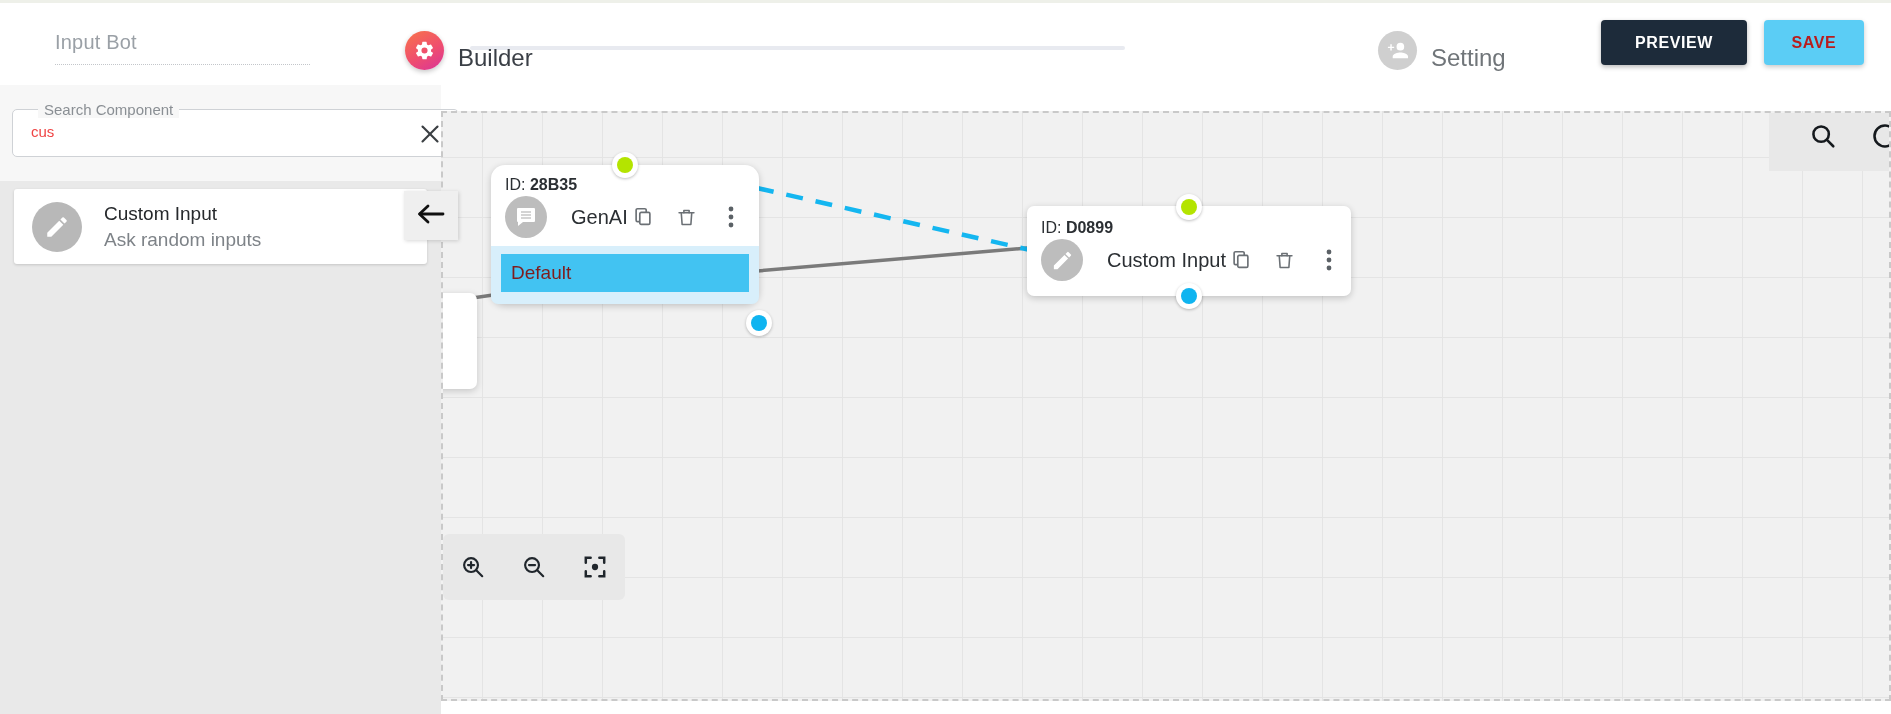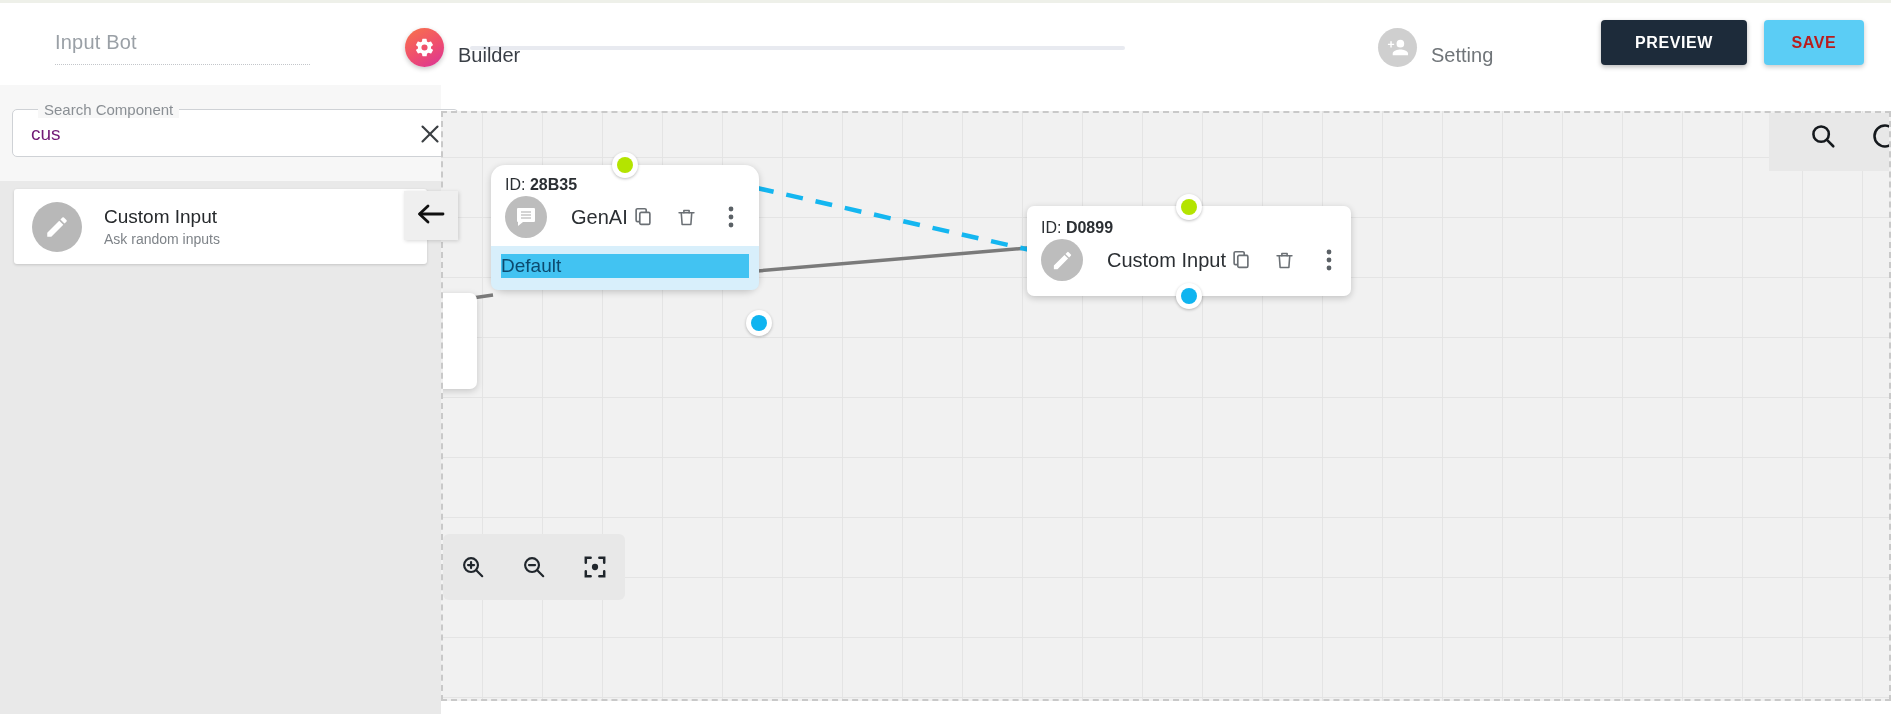--- a/index.html
+++ b/index.html
@@ -35,21 +35,21 @@
   .step-circle {
     width:39px; height:39px; border-radius:50%;
     display:flex; align-items:center; justify-content:center;
     flex:0 0 auto;
   }
   .step-circle.active {
     background: linear-gradient(150deg,#f8744a 0%,#ef4e6e 55%,#d9339a 100%);
     box-shadow:0 2px 5px rgba(0,0,0,.22);
   }
   .step-circle.inactive { background:#cfcfcf; }
-  .step-label { font-size:20px; color:#3a3f46;margin-top:16px; }
+  .step-label { font-size:24px; color:#3a3f46;margin-top:16px; }
   .step-label.muted { color:#707579; }
   .progress-line {
     position:absolute; left:470px; top:43px; width:655px; height:4px;
     background:#e8eaf0; border-radius:2px;
   }
 
   .btn {
     position:absolute; top:17px; height:45px;
     border:none; border-radius:4px; cursor:pointer;
     font-size:16px; font-weight:bold; letter-spacing:.6px;
@@ -75,40 +75,40 @@
   }
   .search-field {
     position:absolute; left:12px; top:24px; width:447px; height:48px;
     border:1px solid #cfd2d6; border-radius:5px; background:#ffffff;
   }
   .search-legend {
     position:absolute; left:25px; top:-9px; background:#f7f7f7;
     padding:0 6px; font-size:15px; color:#8a8f94;
   }
   .search-value {
-    position:absolute; left:18px; top:13px; font-size:19px; color:#701a75;
+    position:absolute; left:18px; top:13px; font-size:15px; color:#ef4444;
   }
   .search-clear {
     position:absolute; right:12px; top:8px; width:32px; height:32px;
     display:flex; align-items:center; justify-content:center; cursor:pointer;
   }
 
   .comp-list { position:absolute; left:0; top:96px; width:441px; }
   .comp-item {
     margin:8px 14px 0 14px; height:75px; background:#ffffff;
     border-radius:3px; box-shadow:0 1px 3px rgba(0,0,0,.16);
     display:flex; align-items:center; padding:0 18px; cursor:pointer;
   }
   .comp-avatar {
     width:50px; height:50px; border-radius:50%; background:#b8b8b8;
     display:flex; align-items:center; justify-content:center; flex:0 0 auto;
   }
   .comp-text { margin-left:22px; }
   .comp-title { font-size:19px; color:#26292c; line-height:1.35; }
-  .comp-sub { font-size:14px; color:#7e8388; line-height:1.35; }
+  .comp-sub { font-size:19px; color:#7e8388; line-height:1.35; }
 
   .collapse-btn {
     position:absolute; left:404px; top:191px; width:54px; height:49px;
     background:#efefef; box-shadow:1px 1px 4px rgba(0,0,0,.16);
     display:flex; align-items:center; justify-content:center; cursor:pointer;
     z-index:40;
   }
 
   
   .canvas {
@@ -153,22 +153,22 @@
   .node-avatar {
     width:42px; height:42px; border-radius:50%; background:#bdbdbd;
     display:flex; align-items:center; justify-content:center; flex:0 0 auto;
   }
   .node-title { font-size:20px; color:#2b2f33; margin-left:24px; white-space:nowrap; }
   .node-actions { margin-left:auto; display:flex; align-items:center; gap:14px; }
   .act { width:30px; height:30px; display:flex; align-items:center; justify-content:center; cursor:pointer; }
 
   .node-body { background:#d8effb; padding:8px 10px 12px 10px; border-radius:0 0 7px 7px; }
   .node-output {
-    background:#42c3f2; height:24px; display:flex; align-items:center;
-    font-size:19px; color:#0c4a6e; cursor:pointer;
+    background:#42c3f2; height:38px; display:flex; align-items:center;
+    padding-left:10px; font-size:19px; color:#7f1d1d; cursor:pointer;
   }
 
   .handle {
     position:absolute; width:26px; height:26px; border-radius:50%;
     background:#ffffff; box-shadow:0 1px 3px rgba(0,0,0,.25);
     display:flex; align-items:center; justify-content:center; z-index:30;
     cursor:crosshair;
   }
   .handle i { display:block; width:16px; height:16px; border-radius:50%; }
   .handle.green i { background:#b4e400; }

